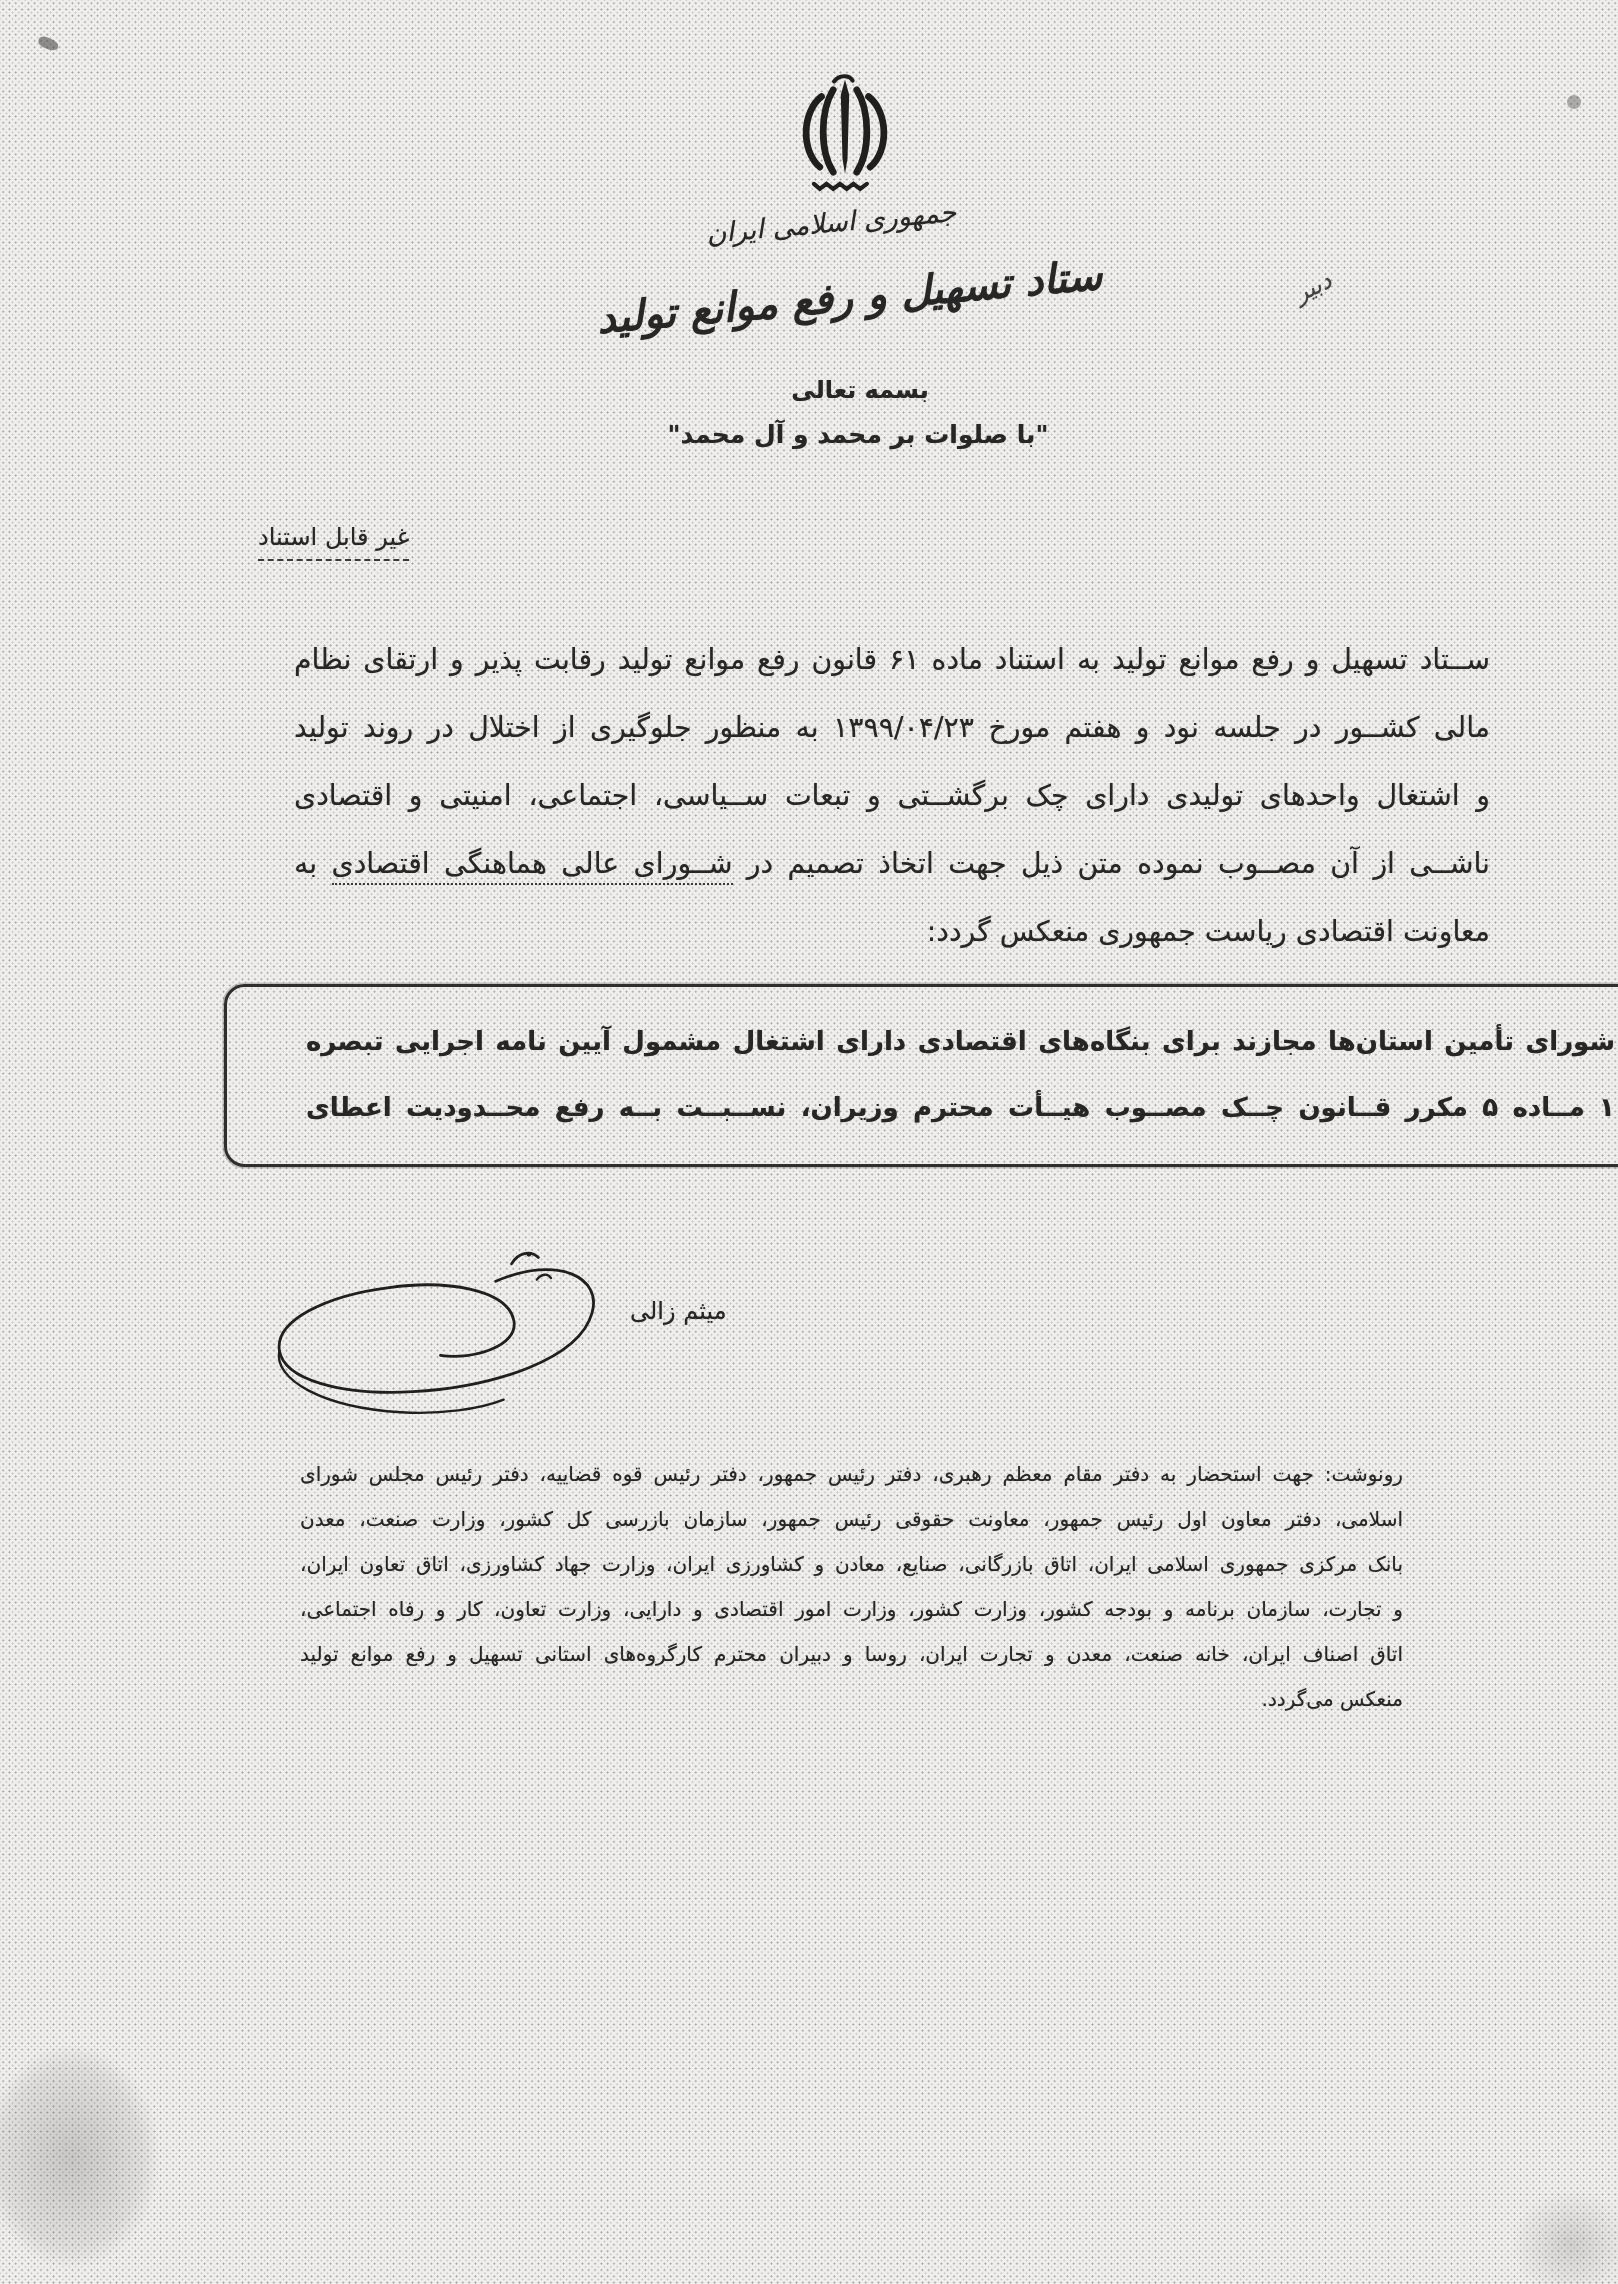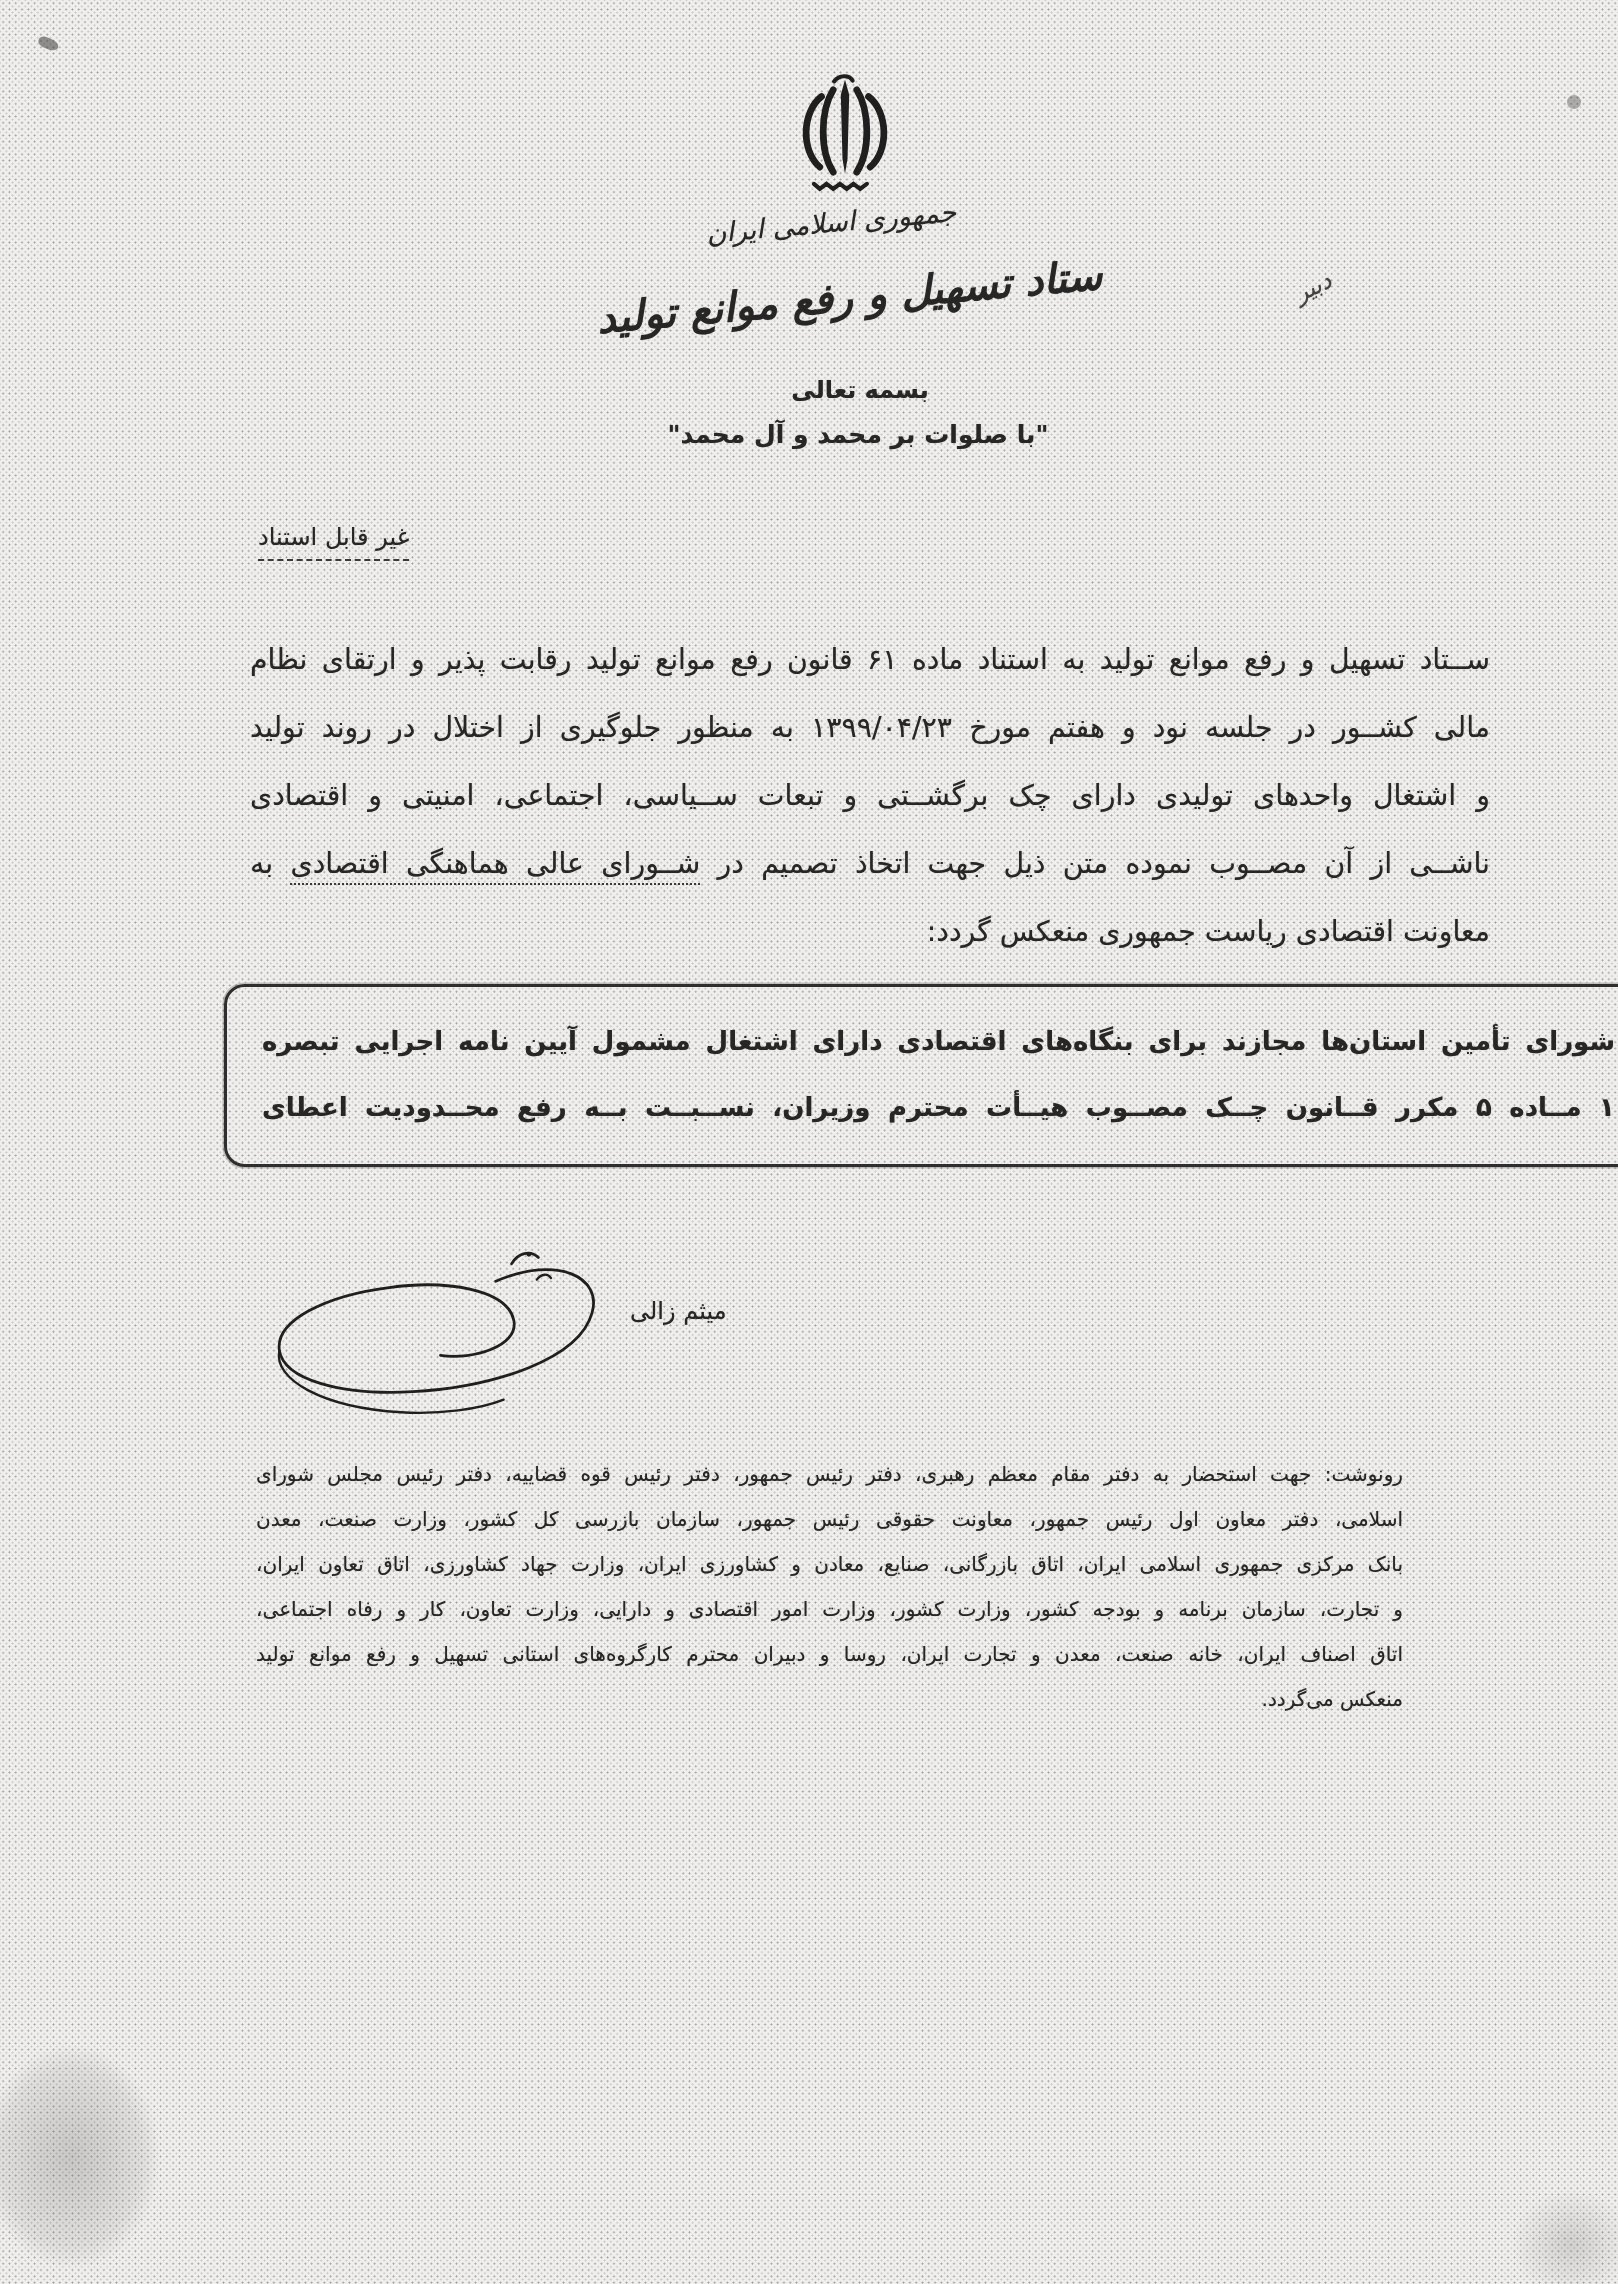--- a/index.html
+++ b/index.html
@@ -37,21 +37,21 @@
   .bismillah>span{display:inline-block;transform:translateX(51px);}
   .salawat{left:0;width:1618px;top:420px;text-align:center;font-size:25px;font-weight:bold;}
   .salawat>span{display:inline-block;transform:translateX(49px);}
 
   .classification{left:258px;top:523px;font-size:24px;
     border-bottom:2.4px dashed #3a3a3a;padding-bottom:8px;}
 
   
   .body-text{left:250px;top:626px;width:1240px;font-size:28.4px;line-height:68px;}
   .line{text-align:justify;}
-  .line.full{text-align-last:justify;}
+  .line.full{text-align-last:justify;margin-left:44px;}
   .line.end{text-align:right;text-align-last:right;}
   .u-dot{border-bottom:2.4px dotted #3a3a3a;padding-bottom:3.2px;}
 
   
   .res-box{left:224px;top:984px;width:1429px;box-sizing:border-box;
     border:3.2px solid #2e2e2e;border-radius:20.5px;
     box-shadow:0 0 0 1.6px rgba(46,46,46,0.25);
     padding:20.5px 35px 24px 35px;
     font-size:26px;font-weight:bold;line-height:66px;}
 

